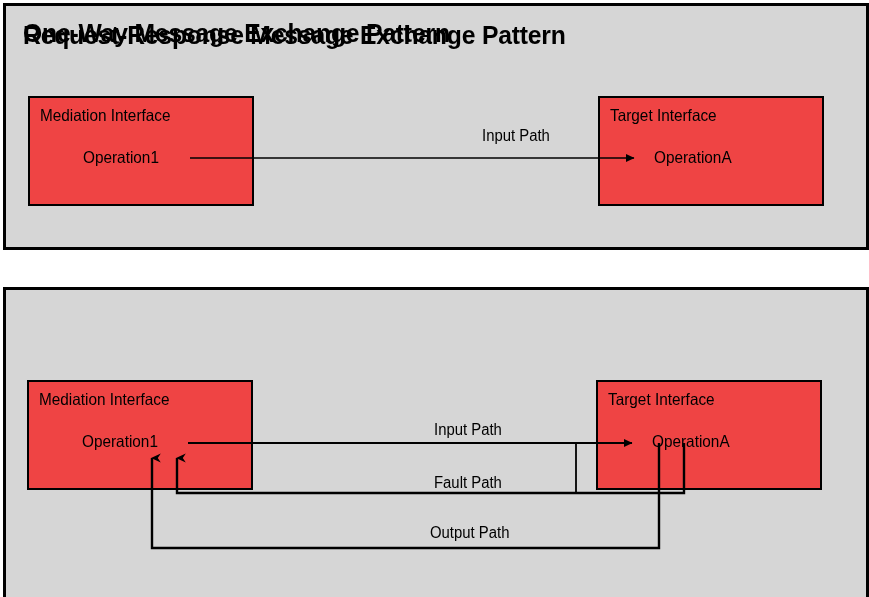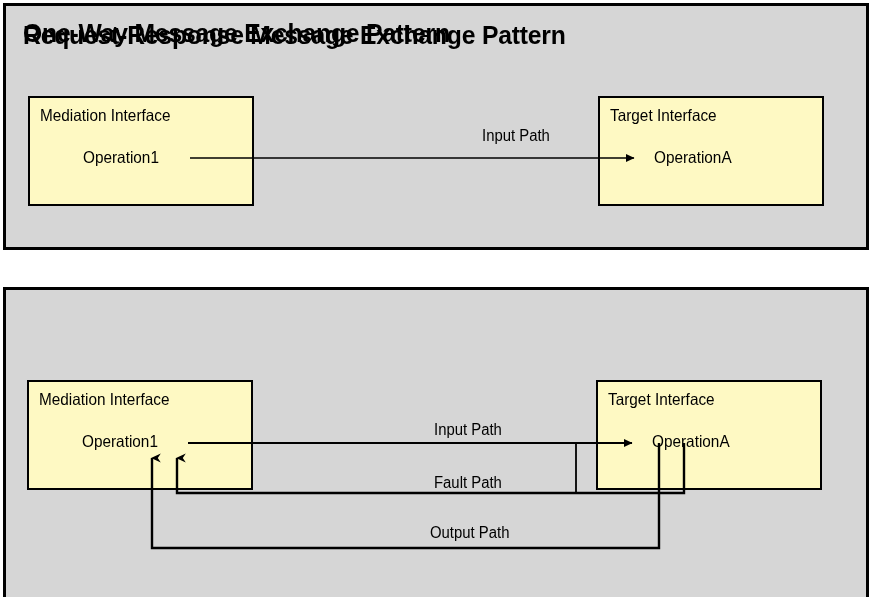--- a/index.html
+++ b/index.html
@@ -43,21 +43,21 @@
     color: #000000;
     white-space: nowrap;
     transform: scaleX(0.95);
     transform-origin: left center;
   }
   #title-one { left: 23px; top: 18px; }
   #title-two { left: 23px; top: 20px; }
 
   .iface-box {
     position: absolute;
-    background: #fef9c3;
+    background: #ef4444;
     border: 2px solid #000000;
     box-sizing: border-box;
     z-index: 3;
   }
   .iface-title {
     position: absolute;
     left: 10px;
     top: 8px;
     font-size: 16.5px;
     color: #000000;

